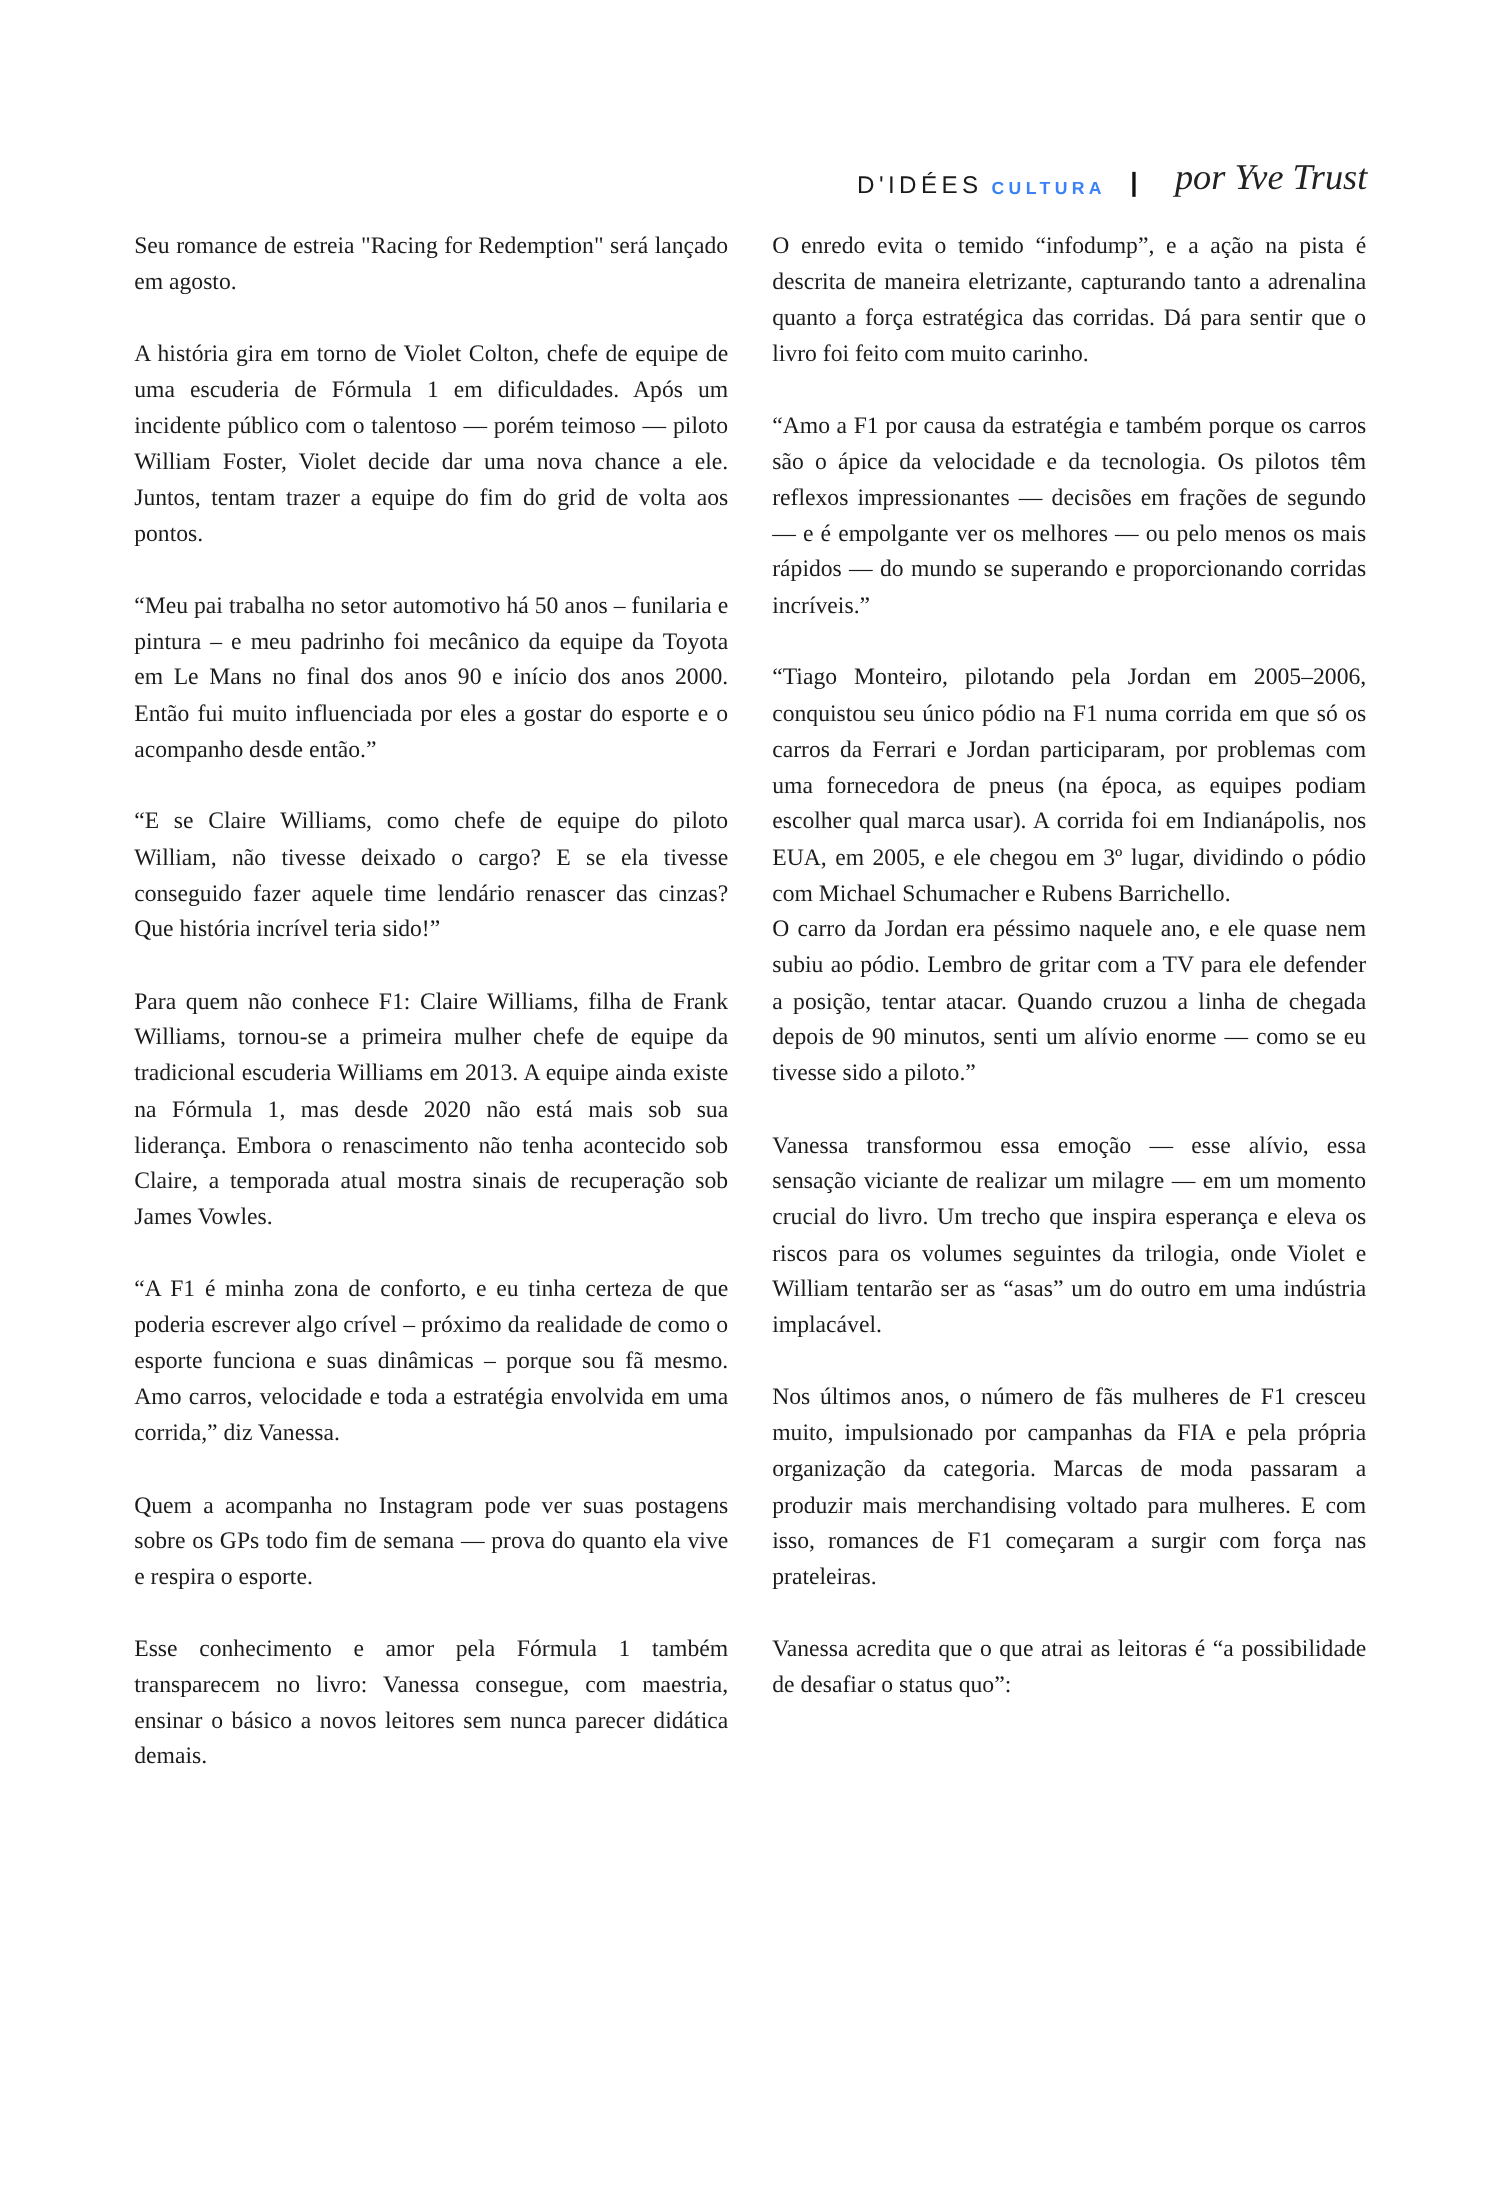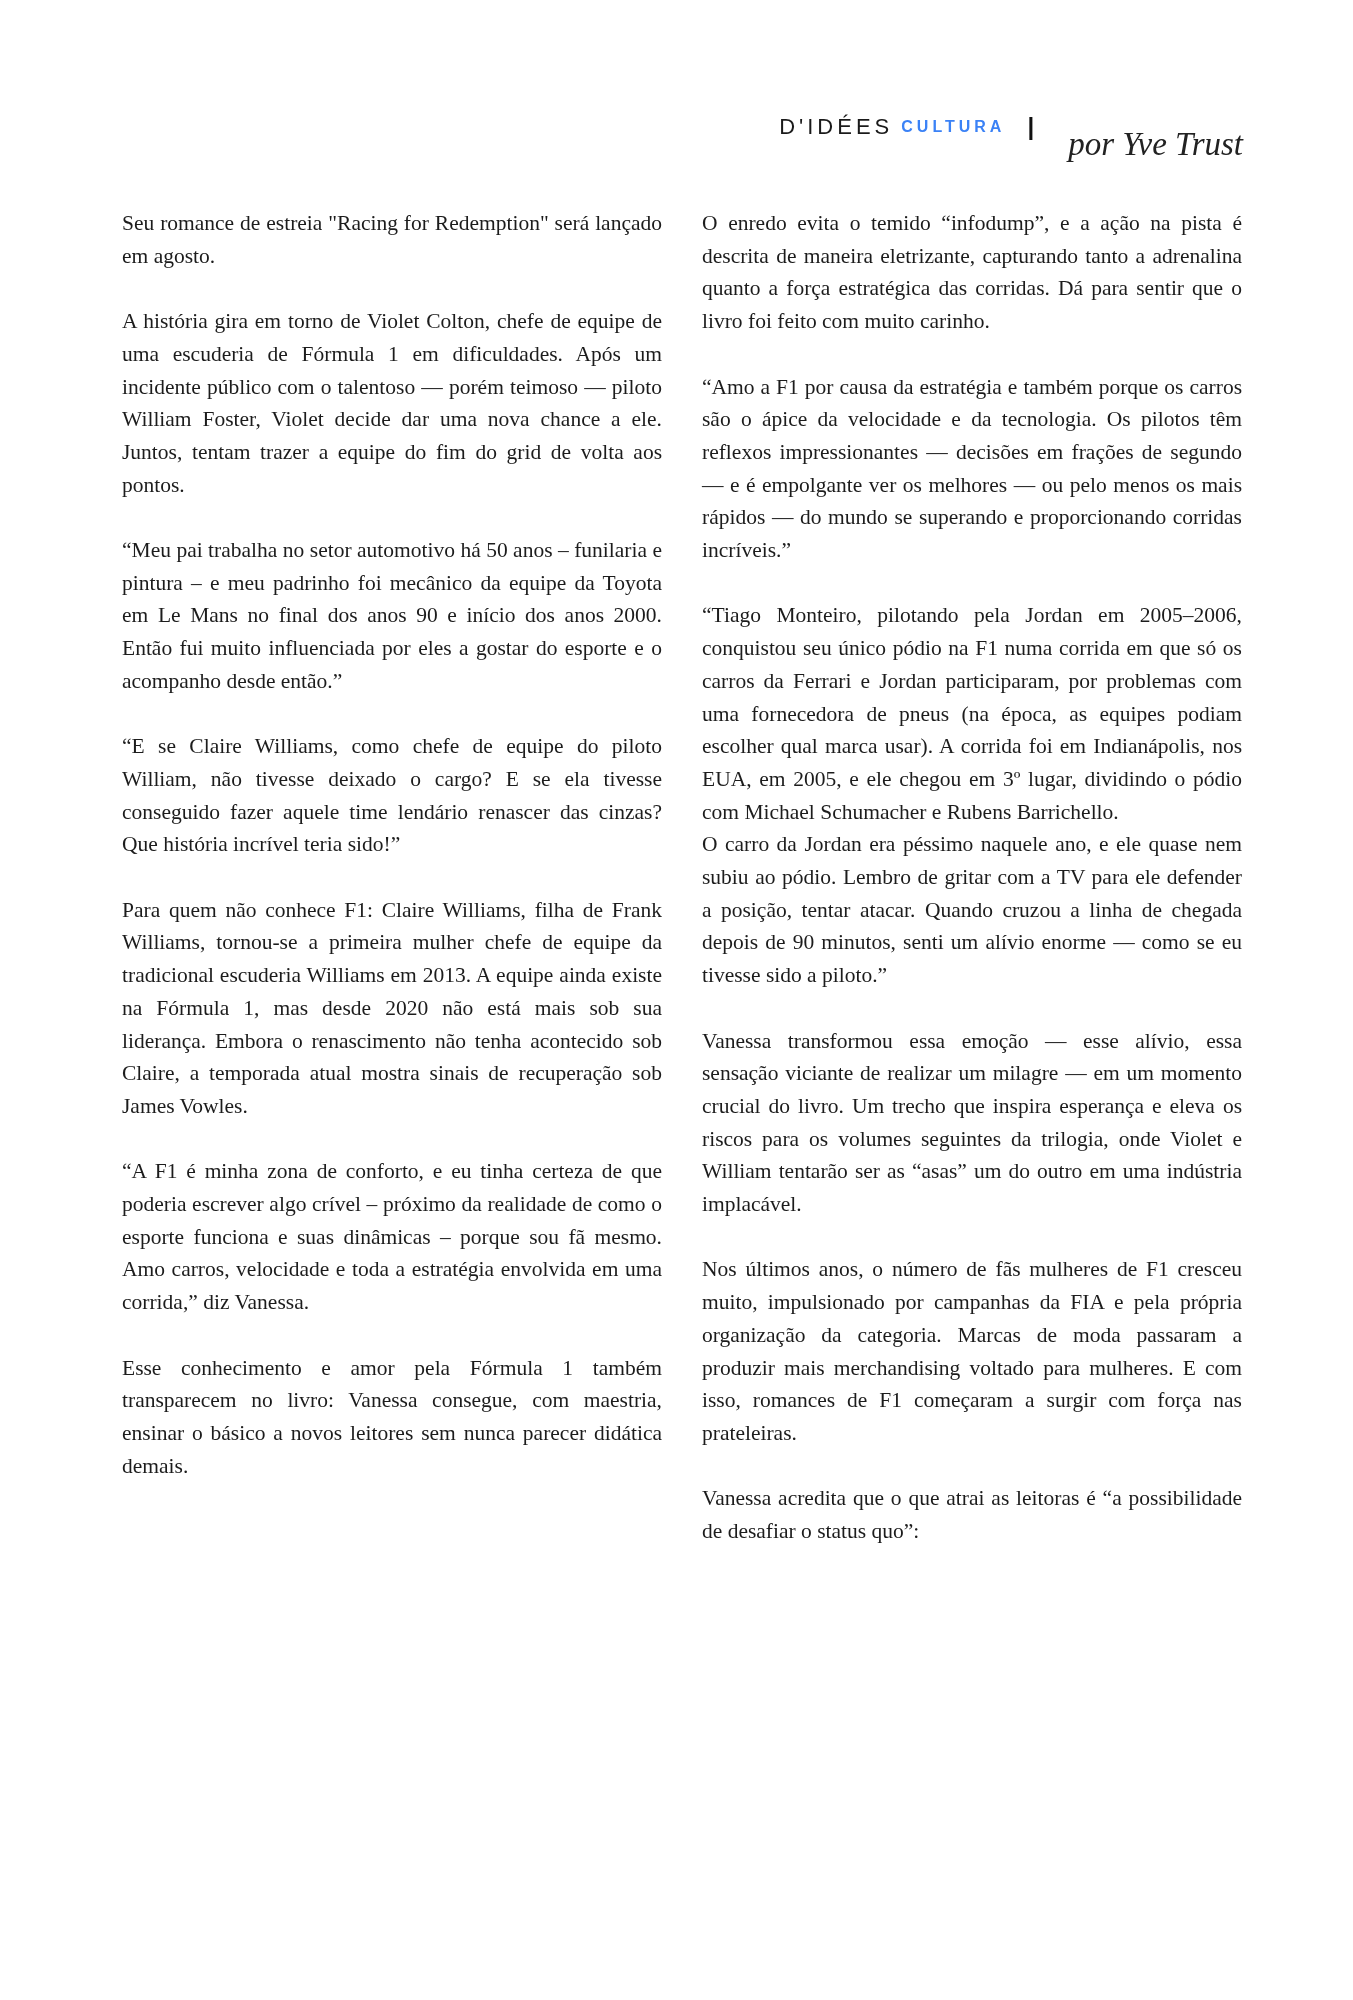--- a/index.html
+++ b/index.html
@@ -9,24 +9,24 @@
     }
     body {
       width: 1353px;
       height: 2000px;
       position: relative;
       overflow: hidden;
       color: #1a1a1a;
     }
     .header {
       position: absolute;
-      top: 90px;
+      top: 108px;
       right: 110px;
       display: flex;
-      align-items: center;
+      align-items: flex-end;
       white-space: nowrap;
     }
     .brand-light {
       font-family: "Liberation Sans", sans-serif;
       font-size: 22px;
       letter-spacing: 4px;
       font-weight: 400;
       color: #1a1a1a;
     }
     .brand-bold {
@@ -82,20 +82,21 @@
 </header>
 
 <main>
   <section class="column col-left">
     <p class="para">Seu romance de estreia "Racing for Redemption" será lançado em agosto.</p>
     <p class="para">A história gira em torno de Violet Colton, chefe de equipe de uma escuderia de Fórmula 1 em dificuldades. Após um incidente público com o talentoso — porém teimoso — piloto William Foster, Violet decide dar uma nova chance a ele. Juntos, tentam trazer a equipe do fim do grid de volta aos pontos.</p>
     <p class="para">“Meu pai trabalha no setor automotivo há 50 anos – funilaria e pintura – e meu padrinho foi mecânico da equipe da Toyota em Le Mans no final dos anos 90 e início dos anos 2000. Então fui muito influenciada por eles a gostar do esporte e o acompanho desde então.”</p>
     <p class="para">“E se Claire Williams, como chefe de equipe do piloto William, não tivesse deixado o cargo? E se ela tivesse conseguido fazer aquele time lendário renascer das cinzas? Que história incrível teria sido!”</p>
     <p class="para">Para quem não conhece F1: Claire Williams, filha de Frank Williams, tornou-se a primeira mulher chefe de equipe da tradicional escuderia Williams em 2013. A equipe ainda existe na Fórmula 1, mas desde 2020 não está mais sob sua liderança. Embora o renascimento não tenha acontecido sob Claire, a temporada atual mostra sinais de recuperação sob James Vowles.</p>
     <p class="para">“A F1 é minha zona de conforto, e eu tinha certeza de que poderia escrever algo crível – próximo da realidade de como o esporte funciona e suas dinâmicas – porque sou fã mesmo. Amo carros, velocidade e toda a estratégia envolvida em uma corrida,” diz Vanessa.</p>
+    <p class="para">Quem a acompanha no Instagram pode ver suas postagens sobre os GPs todo fim de semana — prova do quanto ela vive e respira o esporte.</p>
     <p class="para">Esse conhecimento e amor pela Fórmula 1 também transparecem no livro: Vanessa consegue, com maestria, ensinar o básico a novos leitores sem nunca parecer didática demais.</p>
   </section>
 
   <section class="column col-right">
     <p class="para">O enredo evita o temido “infodump”, e a ação na pista é descrita de maneira eletrizante, capturando tanto a adrenalina quanto a força estratégica das corridas. Dá para sentir que o livro foi feito com muito carinho.</p>
     <p class="para">“Amo a F1 por causa da estratégia e também porque os carros são o ápice da velocidade e da tecnologia. Os pilotos têm reflexos impressionantes — decisões em frações de segundo — e é empolgante ver os melhores — ou pelo menos os mais rápidos — do mundo se superando e proporcionando corridas incríveis.”</p>
     <p class="para tight">“Tiago Monteiro, pilotando pela Jordan em 2005–2006, conquistou seu único pódio na F1 numa corrida em que só os carros da Ferrari e Jordan participaram, por problemas com uma fornecedora de pneus (na época, as equipes podiam escolher qual marca usar). A corrida foi em Indianápolis, nos EUA, em 2005, e ele chegou em 3º lugar, dividindo o pódio com Michael Schumacher e Rubens Barrichello.</p>
     <p class="para">O carro da Jordan era péssimo naquele ano, e ele quase nem subiu ao pódio. Lembro de gritar com a TV para ele defender a posição, tentar atacar. Quando cruzou a linha de chegada depois de 90 minutos, senti um alívio enorme — como se eu tivesse sido a piloto.”</p>
     <p class="para">Vanessa transformou essa emoção — esse alívio, essa sensação viciante de realizar um milagre — em um momento crucial do livro. Um trecho que inspira esperança e eleva os riscos para os volumes seguintes da trilogia, onde Violet e William tentarão ser as “asas” um do outro em uma indústria implacável.</p>
     <p class="para">Nos últimos anos, o número de fãs mulheres de F1 cresceu muito, impulsionado por campanhas da FIA e pela própria organização da categoria. Marcas de moda passaram a produzir mais merchandising voltado para mulheres. E com isso, romances de F1 começaram a surgir com força nas prateleiras.</p>

